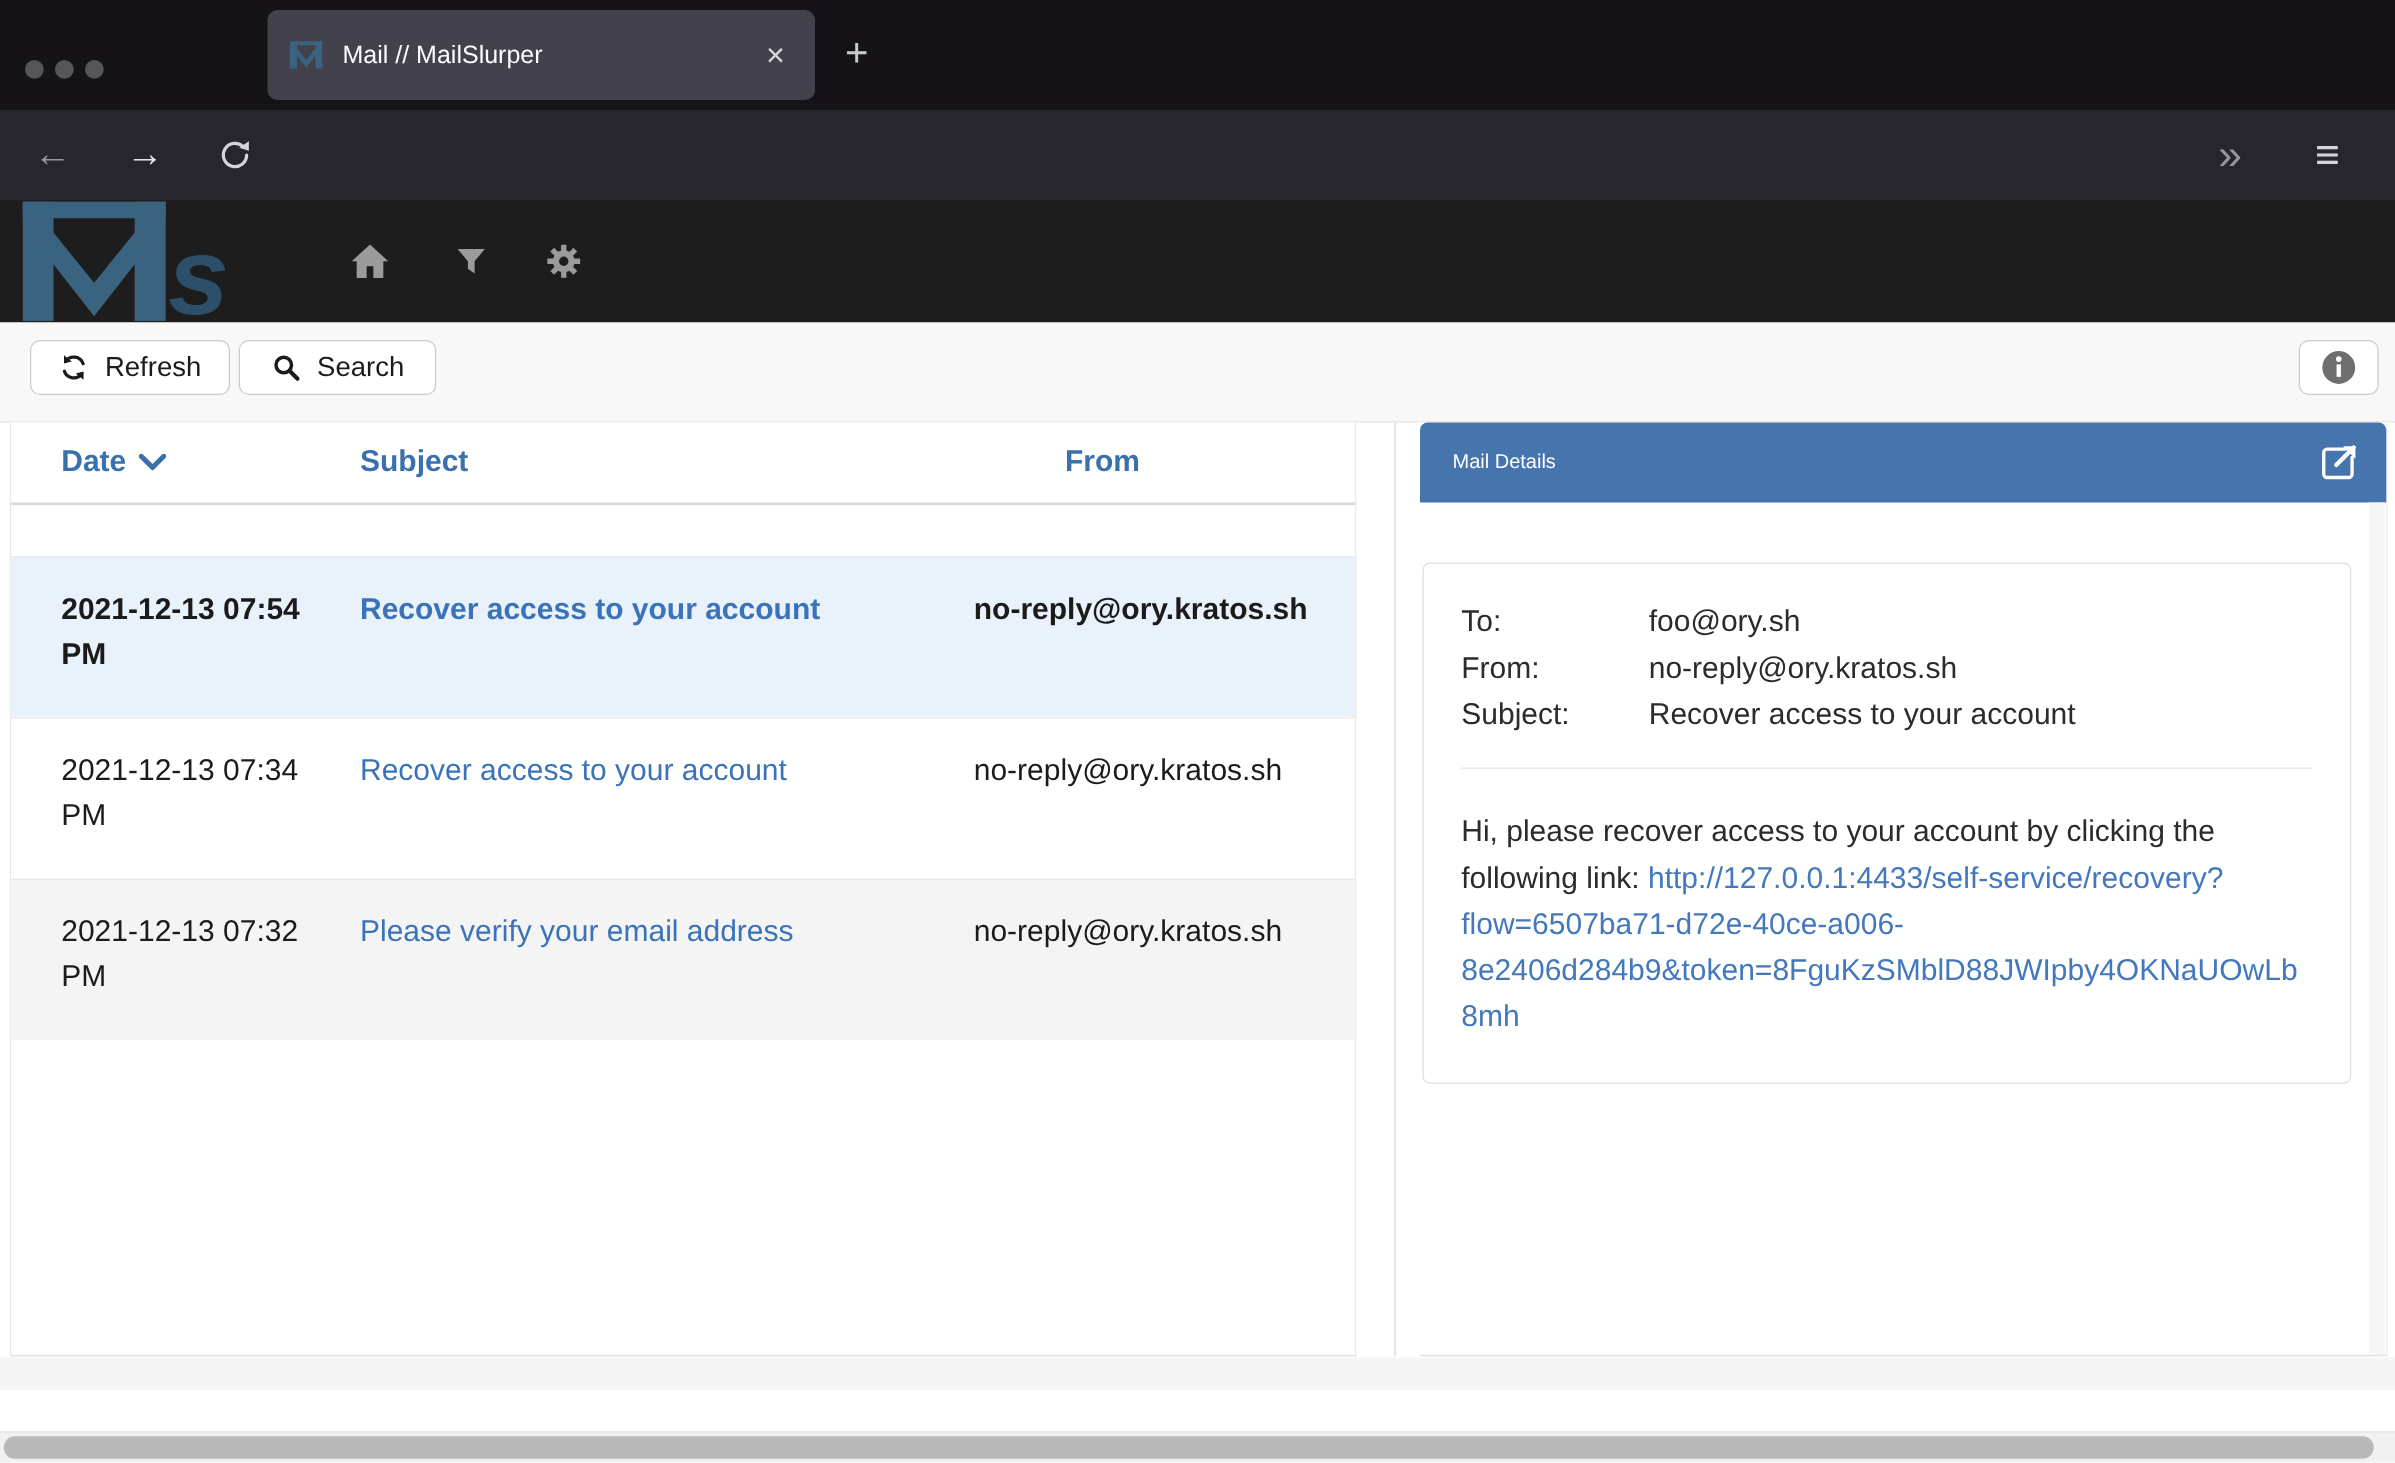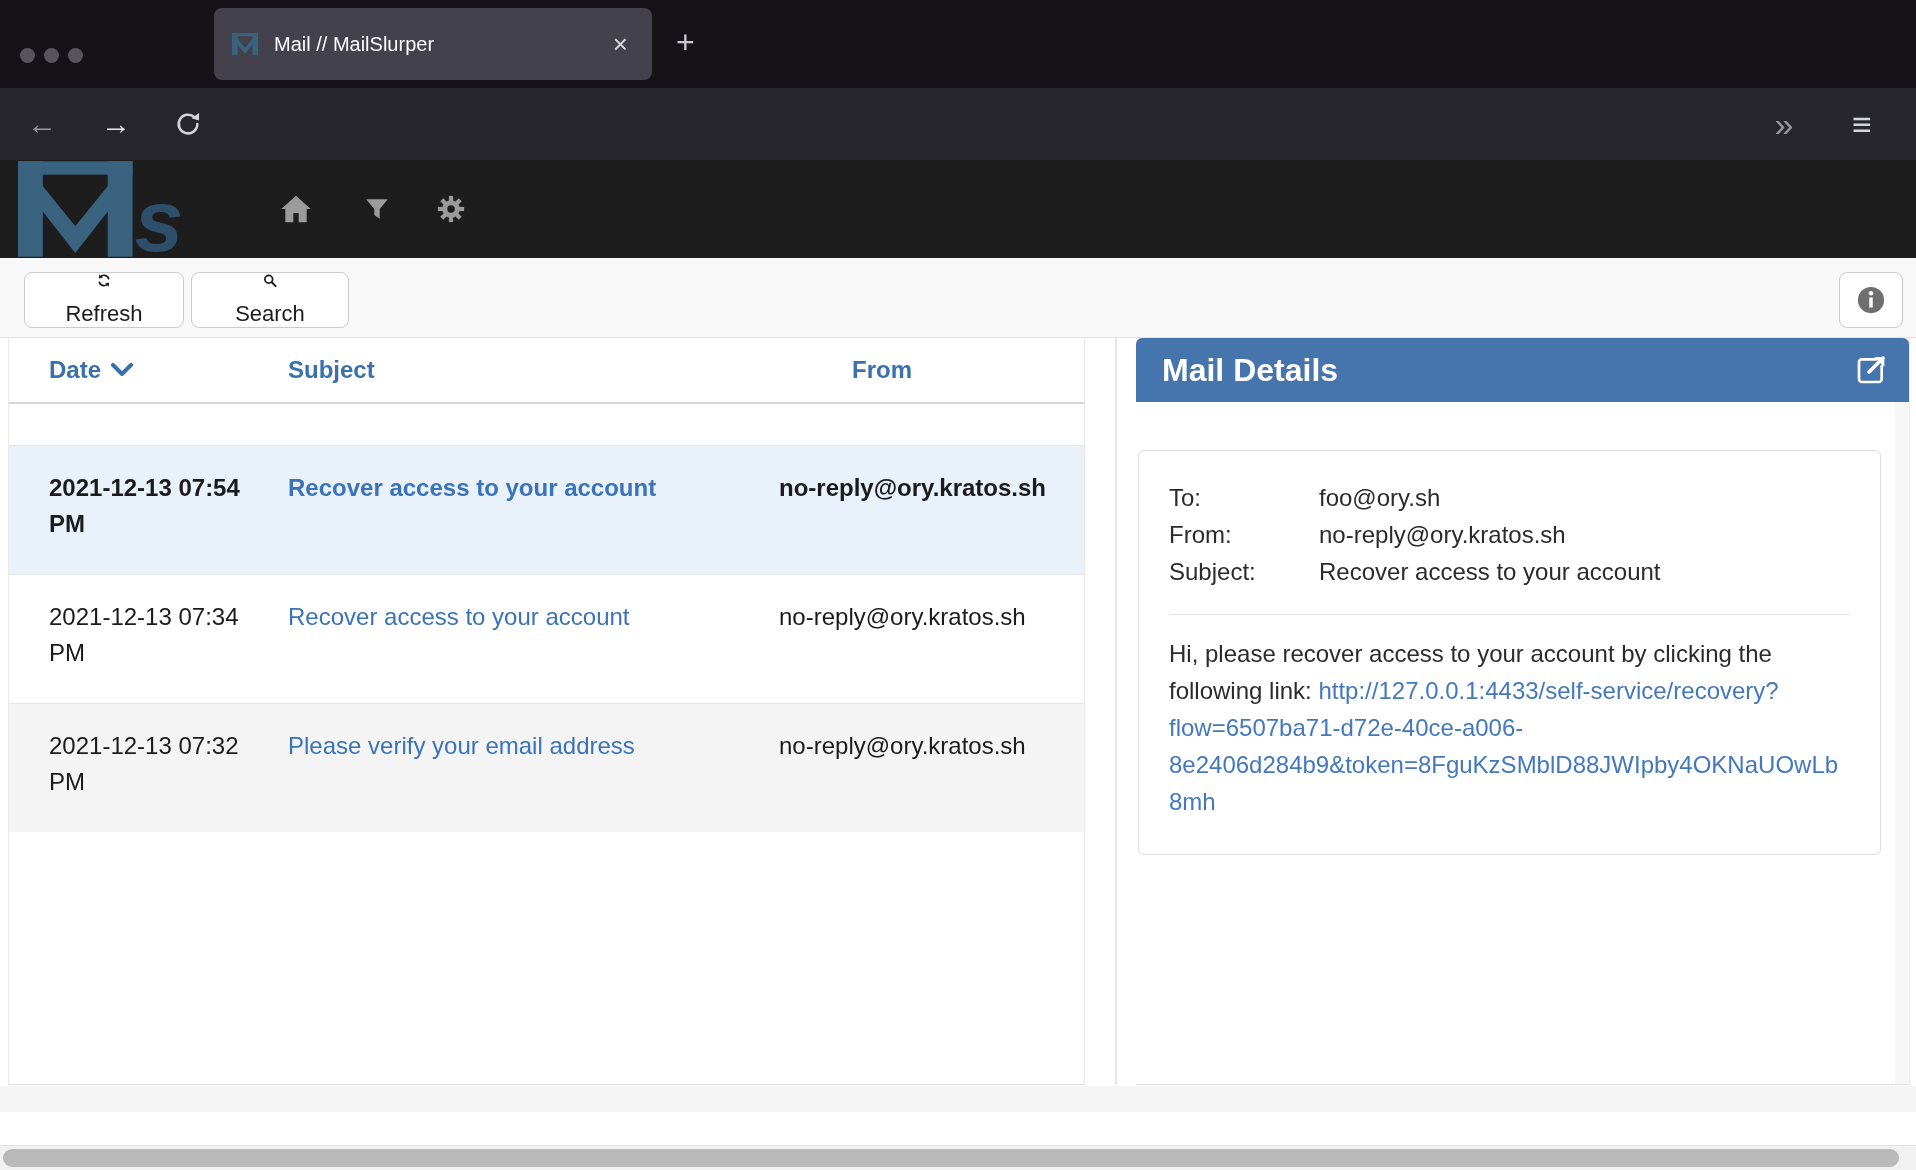--- a/index.html
+++ b/index.html
@@ -31,50 +31,50 @@
   .url-dim{color:#9a99a4;}
   .url-spacer{flex:1;}
   .zoom-badge{background:#47464f;color:#f2f2f5;font-size:18px;border-radius:6px;padding:9px 14px;margin-right:18px;}
   .star{color:#e9e9ee;font-size:30px;line-height:30px;}
   
   .appbar{position:absolute;left:0;top:160px;width:1916px;height:98px;background:#1d1d1d;}
   .logo{position:absolute;left:18px;top:1px;width:210px;height:96px;}
   .app-ico{position:absolute;top:26px;width:46px;height:46px;display:flex;align-items:center;justify-content:center;}
   
   .ribbon{position:absolute;left:0;top:258px;width:1916px;height:80px;background:#f8f8f8;border-bottom:1px solid #e3e3e3;box-sizing:border-box;}
-  .btn{position:absolute;top:14px;height:56px;background:#ffffff;border:1px solid #cbcbcb;border-radius:8px;
-       display:flex;align-items:center;justify-content:center;gap:13px;font-size:22px;color:#1b1b1b;box-sizing:border-box;flex-direction:column;}
+  .btn{position:absolute;top:14px;height:44px;background:#ffffff;border:1px solid #cbcbcb;border-radius:8px;
+       display:flex;align-items:center;justify-content:center;gap:13px;font-size:22px;color:#1b1b1b;box-sizing:border-box;}
   .btn-refresh{left:24px;width:160px;}
   .btn-search{left:191px;width:158px;}
   .btn-info{left:1839px;width:64px;}
   
   .list-panel{position:absolute;left:8px;top:338px;width:1077px;height:747px;background:#ffffff;
               border-left:1px solid #e9e9e9;border-right:1px solid #e9e9e9;border-bottom:1px solid #e0e0e0;box-sizing:border-box;}
   .row-grid{display:grid;grid-template-columns:218px 470px 1fr;column-gap:21px;padding:0 20px 0 40px;}
   .list-header{height:64px;align-items:center;border-bottom:2px solid #d6d6d6;color:#3a70ab;font-weight:bold;font-size:24px;}
   .col-head{display:flex;align-items:center;gap:10px;}
   .head-from{padding-left:73px;}
   .list-gap{height:41px;}
   .mail-row{min-height:105px;border-top:1px solid #e7e7e7;font-size:24px;line-height:36px;
             padding-top:24px;padding-bottom:32px;box-sizing:border-box;color:#1b1b1b;}
   .mail-row.selected{background:#e9f1fb;font-weight:bold;}
   .mail-row.striped{background:#f4f4f4;}
   .subject-link{color:#3b73b9;cursor:pointer;}
   .v-divider{position:absolute;left:1115px;top:338px;width:2px;height:747px;background:#e7e7e7;}
   .details-panel{position:absolute;left:1136px;top:338px;width:774px;height:747px;background:#ffffff;
                  border-right:1px solid #ececec;border-bottom:1px solid #e0e0e0;box-sizing:border-box;}
   .details-header{height:64px;background:#4674ac;border-radius:6px 6px 0 0;display:flex;align-items:center;
-                  padding:0 22px 0 26px;box-sizing:border-box;color:#ffffff;font-size:32px;font-weight:bold;}
+                  padding:0 22px 0 26px;box-sizing:border-box;color:#ffffff;font-size:16px;font-weight:normal;}
   .details-header .spacer{flex:1;}
   .details-scrolltrack{position:absolute;right:1px;top:64px;width:13px;height:682px;background:#f6f6f6;}
   .details-card{margin:48px 28px 0 2px;border:1px solid #dddddd;border-radius:6px;padding:28px 30px 34px 30px;
                 font-size:24px;color:#2b2b2b;}
   .field-row{display:grid;grid-template-columns:122px 1fr;line-height:37px;gap:28px;}
   .card-hr{border:none;border-top:1px solid #e4e4e4;margin:24px 0 0 0;}
-  .mail-body{margin:20px 0 0 0;line-height:37px;}
+  .mail-body{margin:32px 0 0 0;line-height:37px;}
   .body-link{color:#4478bd;overflow-wrap:break-word;cursor:pointer;text-decoration:none;}
   
   .strip-gray{position:absolute;left:0;top:1086px;width:1916px;height:26px;background:#f5f5f5;}
   .strip-white{position:absolute;left:0;top:1112px;width:1916px;height:33px;background:#ffffff;}
   .hscroll{position:absolute;left:0;top:1145px;width:1916px;height:25px;background:#f1f1f1;border-top:1px solid #e2e2e2;box-sizing:border-box;}
   .hthumb{position:absolute;left:3px;top:1149px;width:1896px;height:18px;border-radius:9px;background:#b9b9b9;}
   svg{display:block;}
 </style>
 </head>
 <body>

